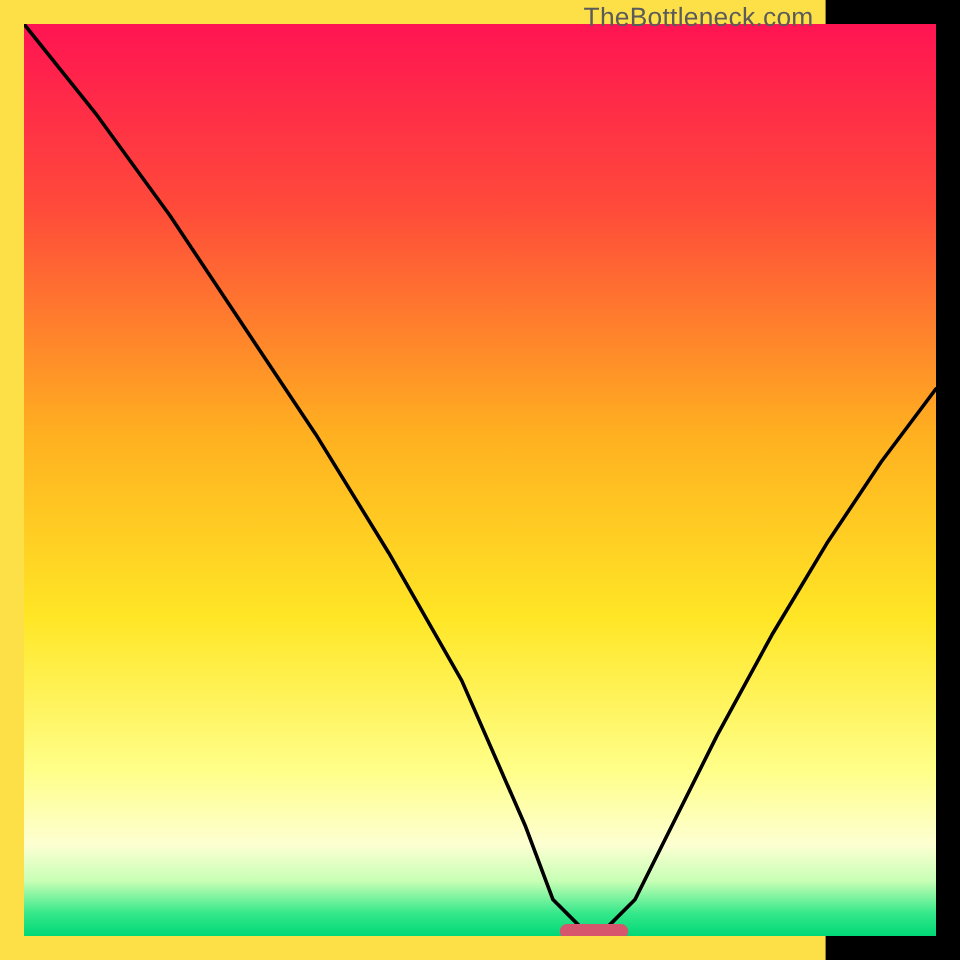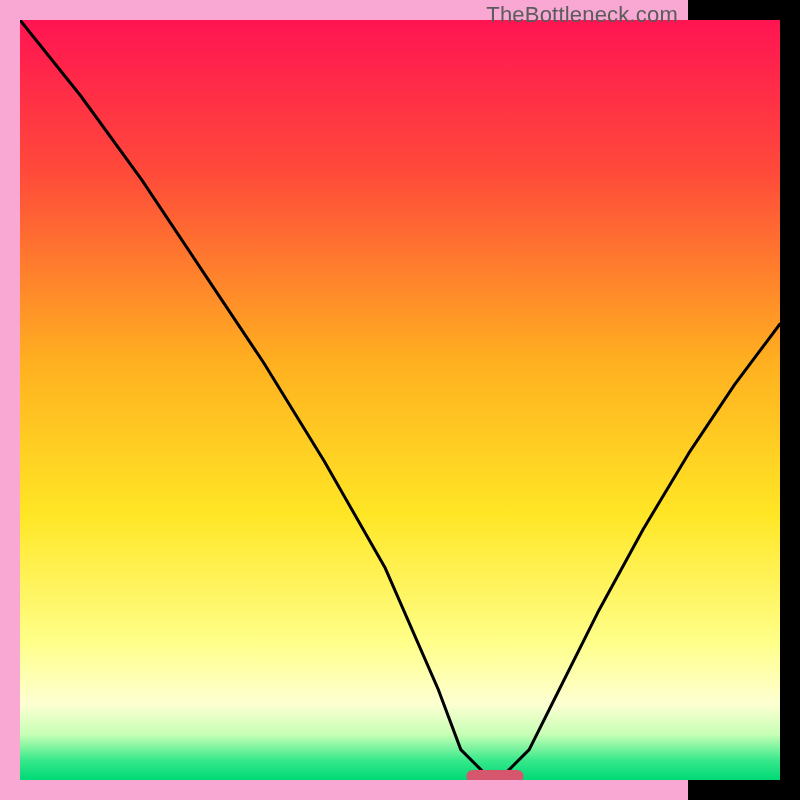--- a/index.html
+++ b/index.html
@@ -7,21 +7,21 @@
     padding: 0;
     width: 800px;
     height: 800px;
     background: #000;
     overflow: hidden;
   }
   .frame {
     position: relative;
     width: 688px;
     height: 800px;
-    background: #f9a8d4;
+    background: #fde047;
   }
   .plot-area {
     position: absolute;
     left: 20px;
     top: 20px;
     width: 760px;
     height: 760px;
     overflow: hidden;
   }
   .watermark {

